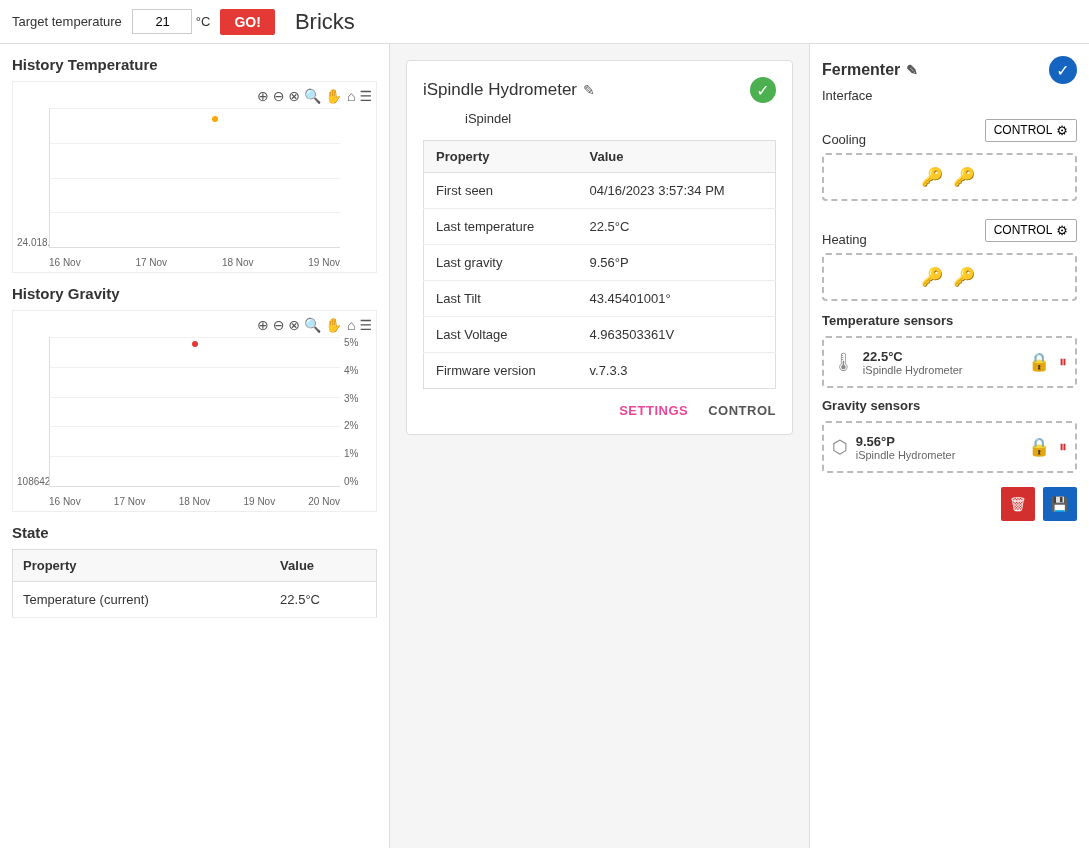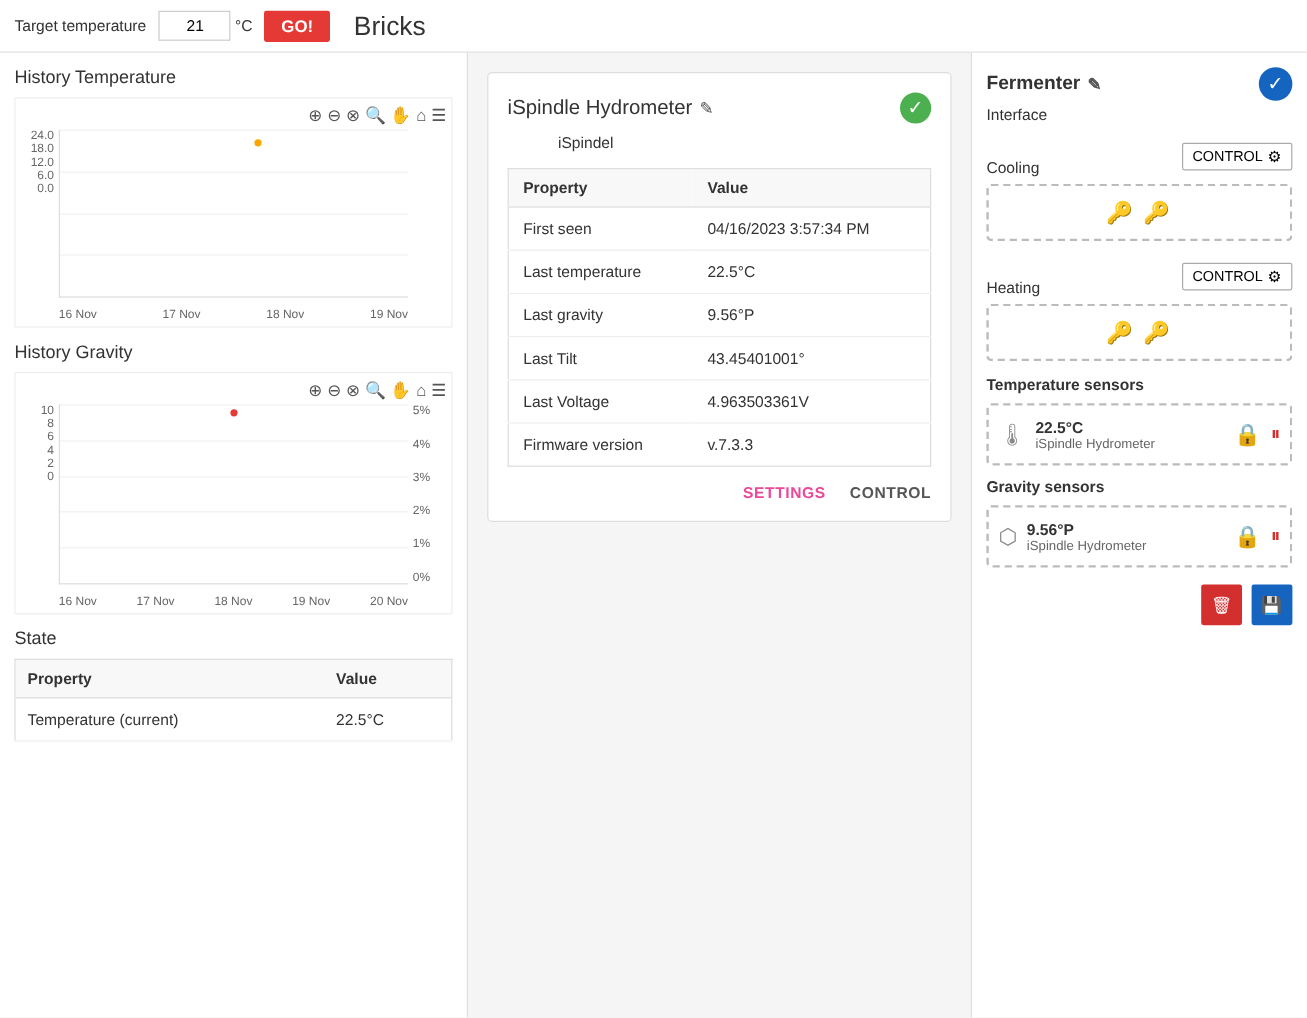--- a/index.html
+++ b/index.html
@@ -68,21 +68,21 @@
       width: 390px;
       background: #fff;
       border-right: 1px solid #ddd;
       padding: 12px;
       overflow-y: auto;
       flex-shrink: 0;
     }
 
     .section-title {
       font-size: 15px;
-      font-weight: normal;
+      font-weight: bold;
       margin-bottom: 8px;
       color: #333;
     }
 
     
     .chart-container {
       background: #fff;
       border: 1px solid #eee;
       margin-bottom: 12px;
       padding: 6px 4px 4px 4px;
@@ -102,21 +102,22 @@
       position: relative;
       width: 100%;
       height: 160px;
     }
     .chart-y-axis {
       position: absolute;
       left: 0;
       top: 0;
       bottom: 20px;
       display: flex;
-      flex-direction: column;
+      flex-direction: row;
+      justify-content: space-between;
       align-items: flex-end;
       padding-right: 4px;
       width: 32px;
       font-size: 10px;
       color: #666;
     }
     .chart-y-axis-right {
       position: absolute;
       right: 0;
       top: 0;

